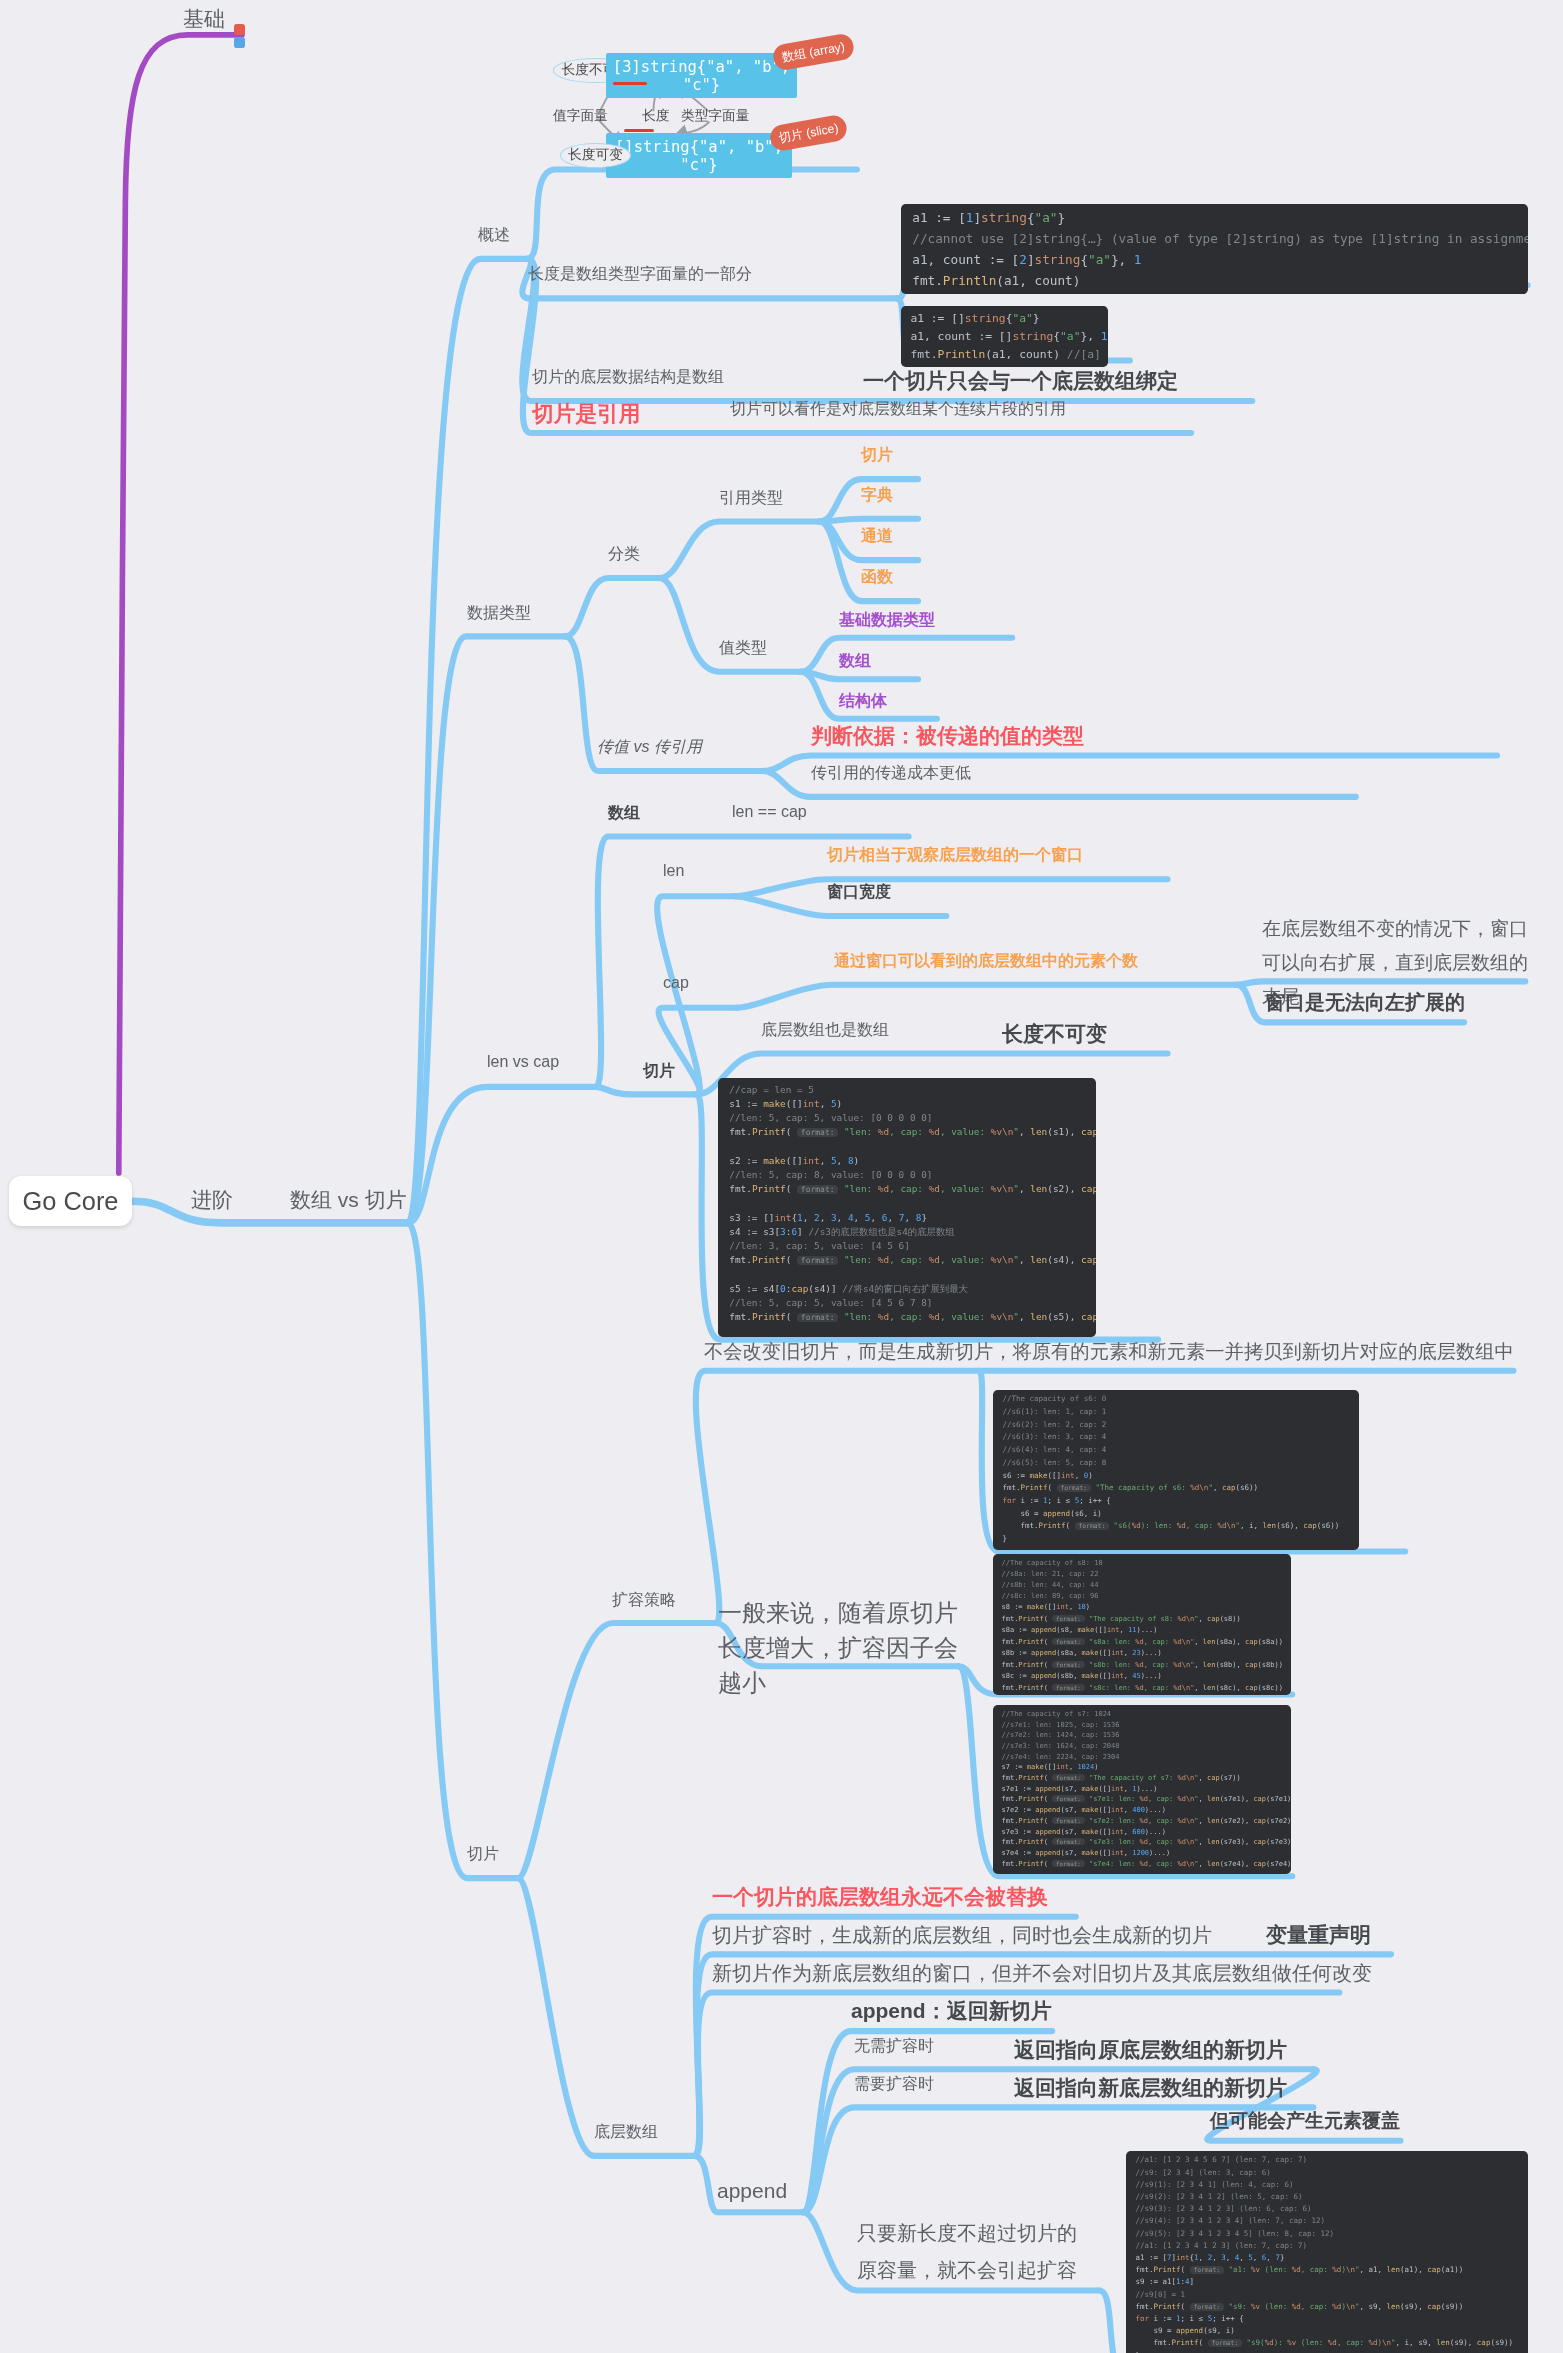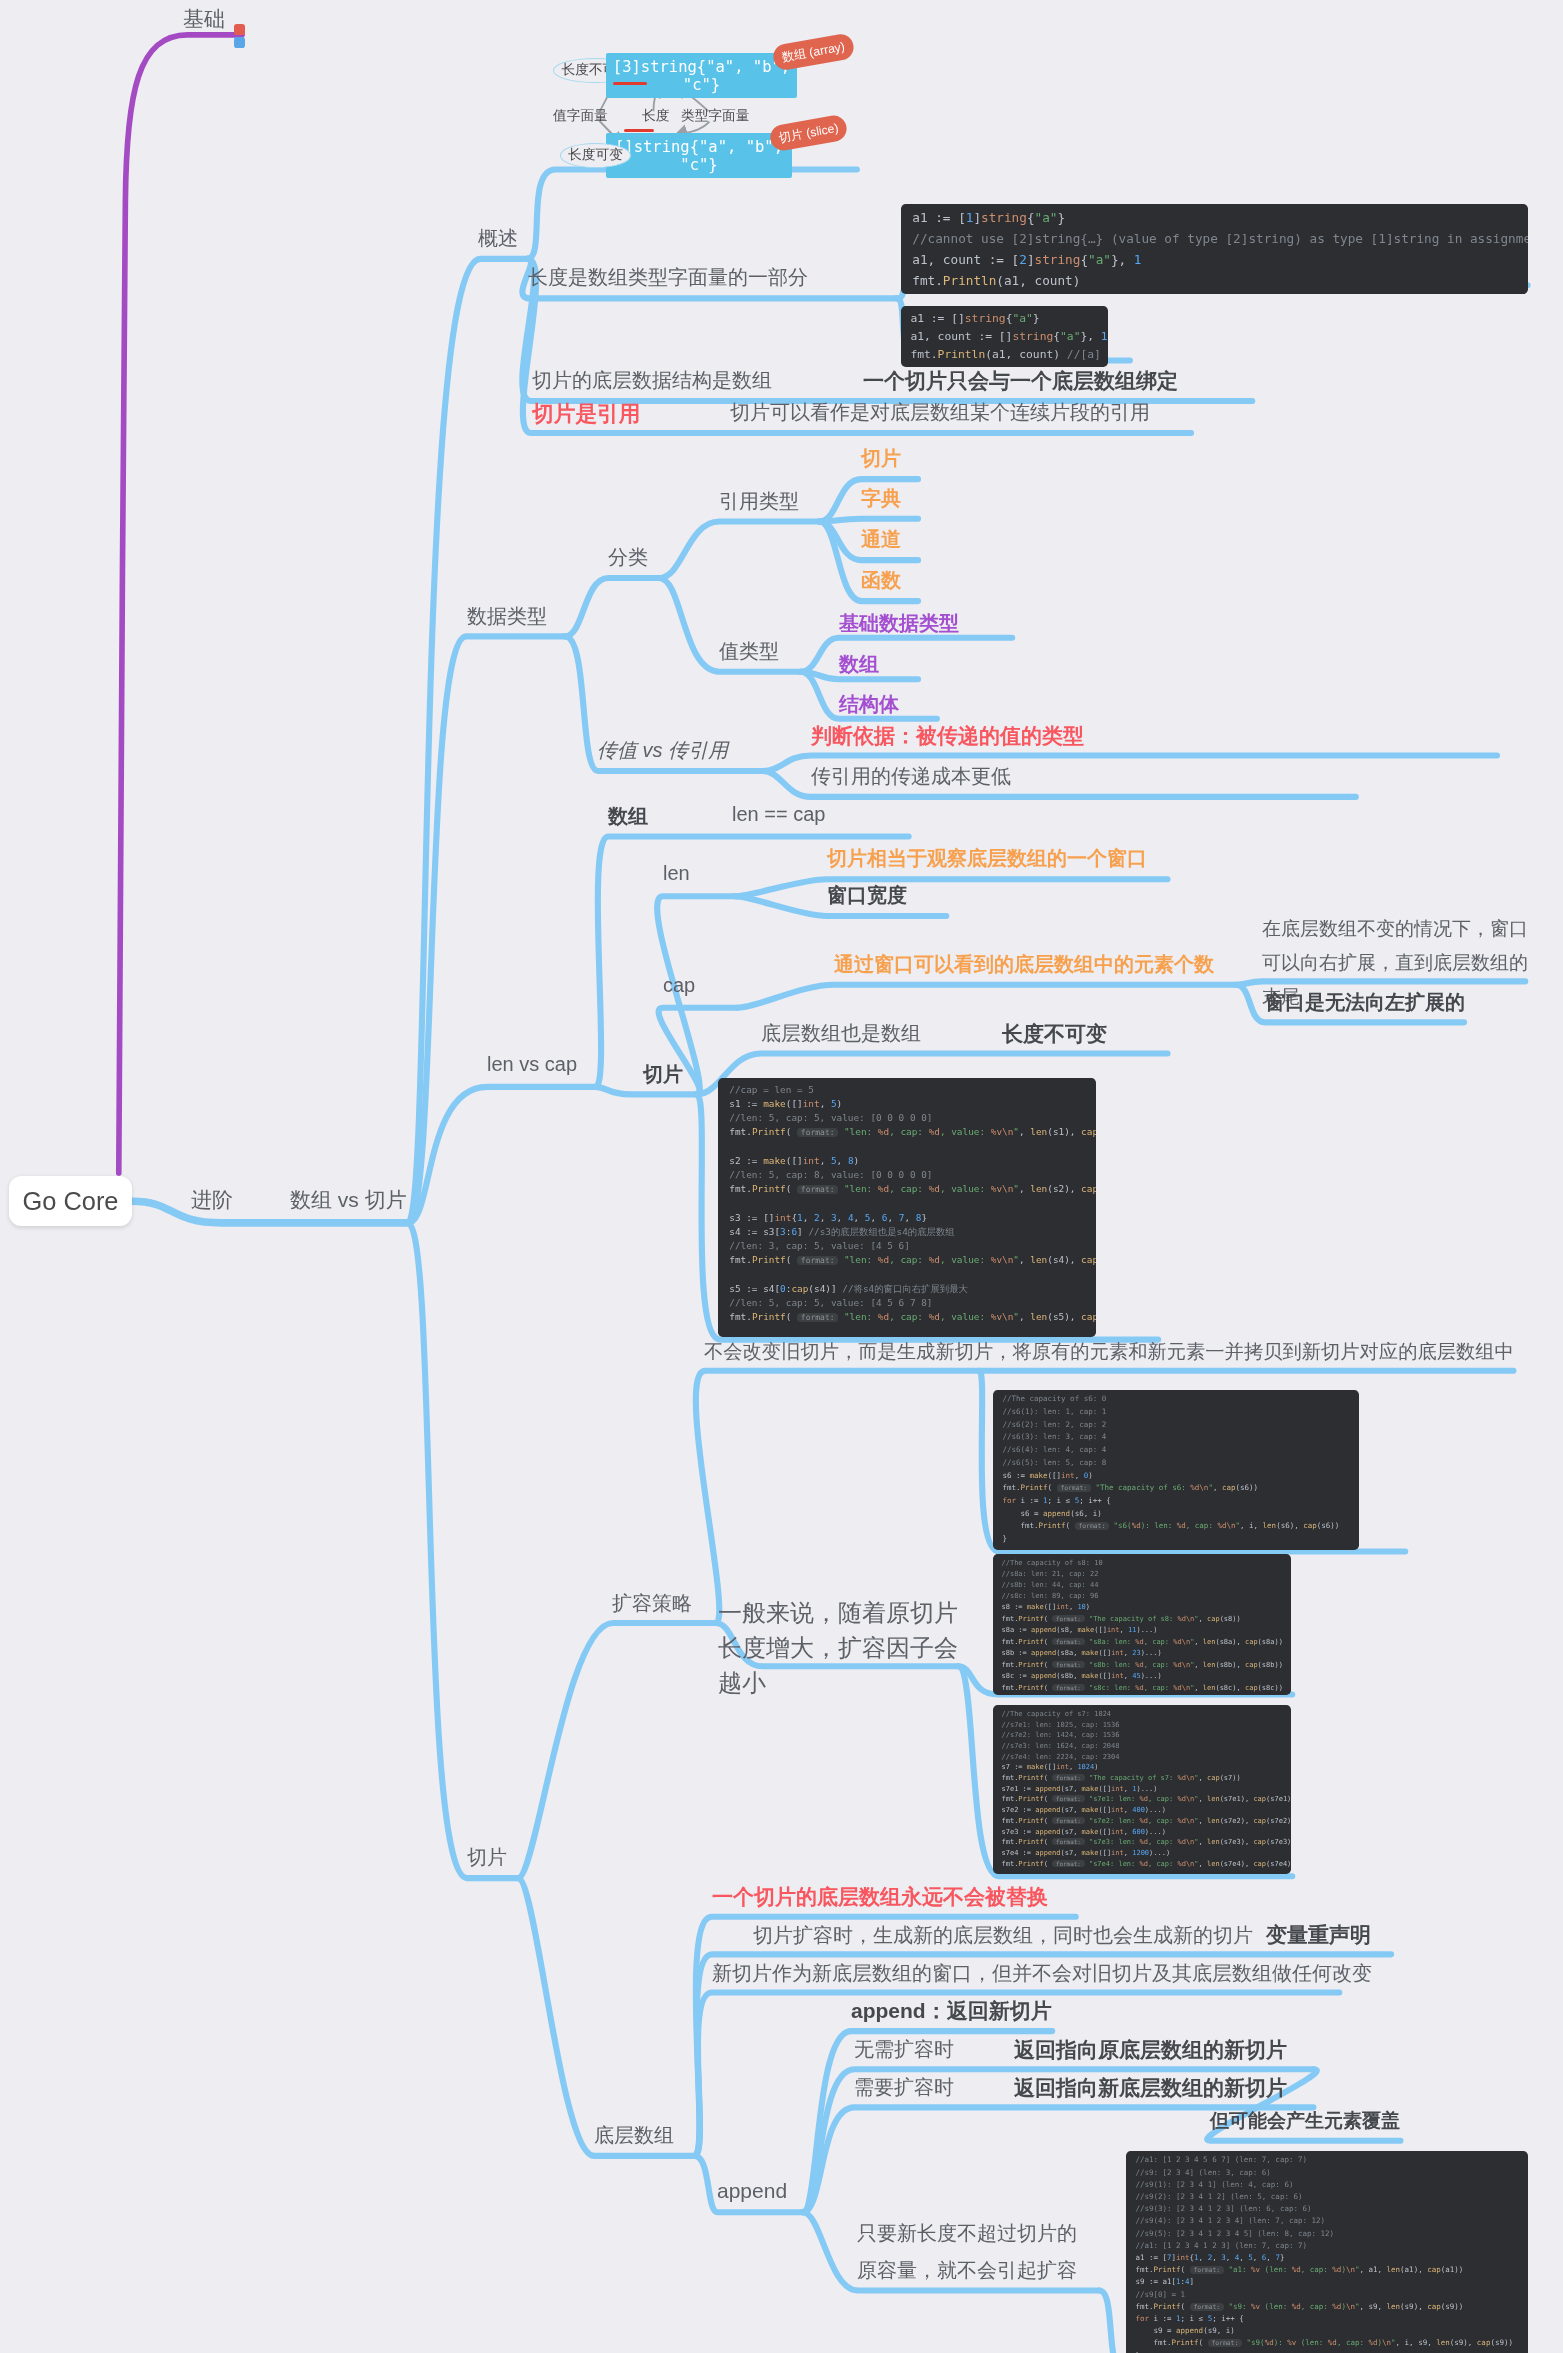--- a/index.html
+++ b/index.html
@@ -1,19 +1,19 @@
 <!DOCTYPE html>
 <html style="font-size:7.5px"><head>
 <meta charset="utf-8">
 <style>
   html,body{margin:0;padding:0;background:#ededf2;}
   #canvas{position:relative;width:1564px;height:2394px;overflow:hidden;background:#ededf2;
           font-family:"Liberation Sans","DejaVu Sans",sans-serif;}
   svg.links{position:absolute;left:0;top:0;z-index:1;}
-  .nd{position:absolute;z-index:3;white-space:nowrap;font-size:20px;color:#5d6167;}
+  .nd{position:absolute;z-index:3;white-space:nowrap;font-size:16px;color:#5d6167;}
   .b{font-weight:bold;color:#45484d;}
   .org{color:#f7a14f;font-weight:bold;}
   .pur{color:#a44fd0;font-weight:bold;margin-top:6px;}
   .red{color:#f8575f;font-weight:bold;}
   .wrap{white-space:normal;}
   #root-box{position:absolute;z-index:4;left:9px;top:1176px;width:123px;height:50px;background:#fff;
             border-radius:12.2px;box-shadow:0 1.4px 4.7px rgba(0,0,0,.12);text-align:center;line-height:50px;
             font-size:25.4px;color:#4a4a4a;}
   .code{position:absolute;z-index:3;background:#2c2e31;border-radius:4.7px;color:#bdc3cc;
         font-family:"DejaVu Sans Mono","Liberation Mono",monospace;box-sizing:border-box;overflow:hidden;}
@@ -185,21 +185,21 @@
   <div class="nd" style="left:467px;top:1844px;">切片</div>
   <div class="nd" style="left:612px;top:1590px;">扩容策略</div>
   <div class="nd" style="left:704px;top:1338px;font-size:19.3px;">不会改变旧切片，而是生成新切片，将原有的元素和新元素一并拷贝到新切片对应的底层数组中</div>
   <pre id="c4" class="code"><div><span class="c">//The capacity of s6: 0</span></div><div><span class="c">//s6(1): len: 1, cap: 1</span></div><div><span class="c">//s6(2): len: 2, cap: 2</span></div><div><span class="c">//s6(3): len: 3, cap: 4</span></div><div><span class="c">//s6(4): len: 4, cap: 4</span></div><div><span class="c">//s6(5): len: 5, cap: 8</span></div><div>s6 := <span class="y">make</span>([]<span class="k">int</span>, <span class="n">0</span>)</div><div>fmt.<span class="y">Printf</span>( <span class="p">format:</span> <span class="s">"The capacity of s6: <span class="f">%d</span><span class="f">\n</span>"</span>, <span class="y">cap</span>(s6))</div><div><span class="k">for</span> i := <span class="n">1</span>; i ≤ <span class="n">5</span>; i++ {</div><div>    s6 = <span class="y">append</span>(s6, i)</div><div>    fmt.<span class="y">Printf</span>( <span class="p">format:</span> <span class="s">"s6(<span class="f">%d</span>): len: <span class="f">%d</span>, cap: <span class="f">%d</span><span class="f">\n</span>"</span>, i, <span class="y">len</span>(s6), <span class="y">cap</span>(s6))</div><div>}</div></pre>
   <div class="nd wrap" style="left:718px;top:1595px;width:240px;font-size:24px;line-height:35px;">一般来说，随着原切片长度增大，扩容因子会越小</div>
   <pre id="c5" class="code"><div><span class="c">//The capacity of s8: 10</span></div><div><span class="c">//s8a: len: 21, cap: 22</span></div><div><span class="c">//s8b: len: 44, cap: 44</span></div><div><span class="c">//s8c: len: 89, cap: 96</span></div><div>s8 := <span class="y">make</span>([]<span class="k">int</span>, <span class="n">10</span>)</div><div>fmt.<span class="y">Printf</span>( <span class="p">format:</span> <span class="s">"The capacity of s8: <span class="f">%d</span><span class="f">\n</span>"</span>, <span class="y">cap</span>(s8))</div><div>s8a := <span class="y">append</span>(s8, <span class="y">make</span>([]<span class="k">int</span>, <span class="n">11</span>)...)</div><div>fmt.<span class="y">Printf</span>( <span class="p">format:</span> <span class="s">"s8a: len: <span class="f">%d</span>, cap: <span class="f">%d</span><span class="f">\n</span>"</span>, <span class="y">len</span>(s8a), <span class="y">cap</span>(s8a))</div><div>s8b := <span class="y">append</span>(s8a, <span class="y">make</span>([]<span class="k">int</span>, <span class="n">23</span>)...)</div><div>fmt.<span class="y">Printf</span>( <span class="p">format:</span> <span class="s">"s8b: len: <span class="f">%d</span>, cap: <span class="f">%d</span><span class="f">\n</span>"</span>, <span class="y">len</span>(s8b), <span class="y">cap</span>(s8b))</div><div>s8c := <span class="y">append</span>(s8b, <span class="y">make</span>([]<span class="k">int</span>, <span class="n">45</span>)...)</div><div>fmt.<span class="y">Printf</span>( <span class="p">format:</span> <span class="s">"s8c: len: <span class="f">%d</span>, cap: <span class="f">%d</span><span class="f">\n</span>"</span>, <span class="y">len</span>(s8c), <span class="y">cap</span>(s8c))</div></pre>
   <pre id="c6" class="code"><div><span class="c">//The capacity of s7: 1024</span></div><div><span class="c">//s7e1: len: 1025, cap: 1536</span></div><div><span class="c">//s7e2: len: 1424, cap: 1536</span></div><div><span class="c">//s7e3: len: 1624, cap: 2048</span></div><div><span class="c">//s7e4: len: 2224, cap: 2304</span></div><div>s7 := <span class="y">make</span>([]<span class="k">int</span>, <span class="n">1024</span>)</div><div>fmt.<span class="y">Printf</span>( <span class="p">format:</span> <span class="s">"The capacity of s7: <span class="f">%d</span><span class="f">\n</span>"</span>, <span class="y">cap</span>(s7))</div><div>s7e1 := <span class="y">append</span>(s7, <span class="y">make</span>([]<span class="k">int</span>, <span class="n">1</span>)...)</div><div>fmt.<span class="y">Printf</span>( <span class="p">format:</span> <span class="s">"s7e1: len: <span class="f">%d</span>, cap: <span class="f">%d</span><span class="f">\n</span>"</span>, <span class="y">len</span>(s7e1), <span class="y">cap</span>(s7e1))</div><div>s7e2 := <span class="y">append</span>(s7, <span class="y">make</span>([]<span class="k">int</span>, <span class="n">400</span>)...)</div><div>fmt.<span class="y">Printf</span>( <span class="p">format:</span> <span class="s">"s7e2: len: <span class="f">%d</span>, cap: <span class="f">%d</span><span class="f">\n</span>"</span>, <span class="y">len</span>(s7e2), <span class="y">cap</span>(s7e2))</div><div>s7e3 := <span class="y">append</span>(s7, <span class="y">make</span>([]<span class="k">int</span>, <span class="n">600</span>)...)</div><div>fmt.<span class="y">Printf</span>( <span class="p">format:</span> <span class="s">"s7e3: len: <span class="f">%d</span>, cap: <span class="f">%d</span><span class="f">\n</span>"</span>, <span class="y">len</span>(s7e3), <span class="y">cap</span>(s7e3))</div><div>s7e4 := <span class="y">append</span>(s7, <span class="y">make</span>([]<span class="k">int</span>, <span class="n">1200</span>)...)</div><div>fmt.<span class="y">Printf</span>( <span class="p">format:</span> <span class="s">"s7e4: len: <span class="f">%d</span>, cap: <span class="f">%d</span><span class="f">\n</span>"</span>, <span class="y">len</span>(s7e4), <span class="y">cap</span>(s7e4))</div></pre>
 
   <div class="nd" style="left:594px;top:2122px;">底层数组</div>
   <div class="nd red" style="left:712px;top:1883px;font-size:21px;">一个切片的底层数组永远不会被替换</div>
-  <div class="nd" style="left:712px;top:1922px;font-size:20px;margin-left:41px;">切片扩容时，生成新的底层数组，同时也会生成新的切片</div>
+  <div class="nd" style="left:712px;top:1922px;font-size:20px;">切片扩容时，生成新的底层数组，同时也会生成新的切片</div>
   <div class="nd b" style="left:1266px;top:1921px;font-size:21px;">变量重声明</div>
   <div class="nd" style="left:712px;top:1960px;font-size:20px;">新切片作为新底层数组的窗口，但并不会对旧切片及其底层数组做任何改变</div>
   <div class="nd" style="left:717px;top:2179px;font-size:21px;">append</div>
   <div class="nd b" style="left:851px;top:1997px;font-size:21px;">append：返回新切片</div>
   <div class="nd" style="left:854px;top:2036px;">无需扩容时</div>
   <div class="nd b" style="left:1014px;top:2036px;font-size:21px;">返回指向原底层数组的新切片</div>
   <div class="nd" style="left:854px;top:2074px;">需要扩容时</div>
   <div class="nd b" style="left:1014px;top:2074px;font-size:21px;">返回指向新底层数组的新切片</div>
   <div class="nd b" style="left:1210px;top:2108px;font-size:19px;">但可能会产生元素覆盖</div>
   <div class="nd wrap" style="left:857px;top:2215px;width:235px;font-size:20px;line-height:37px;">只要新长度不超过切片的原容量，就不会引起扩容</div>

